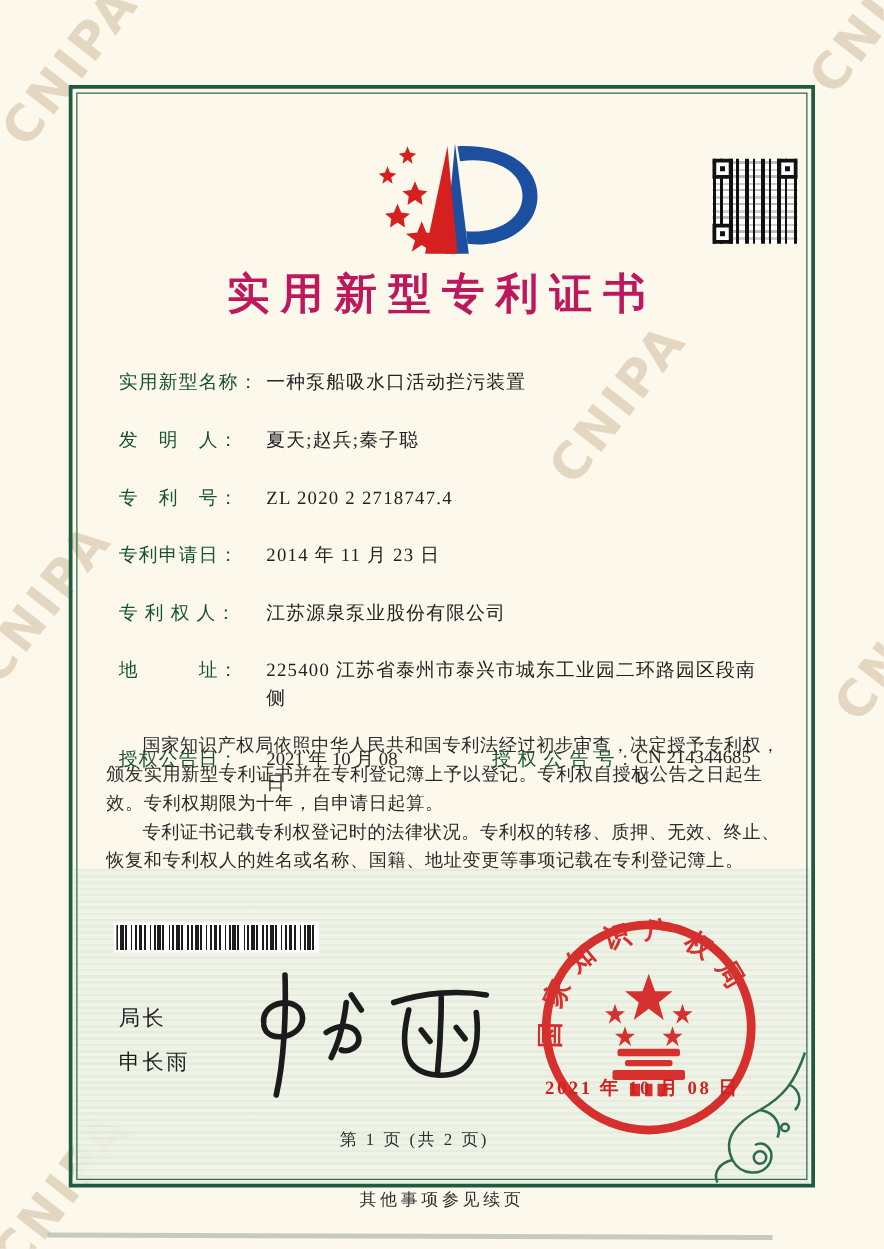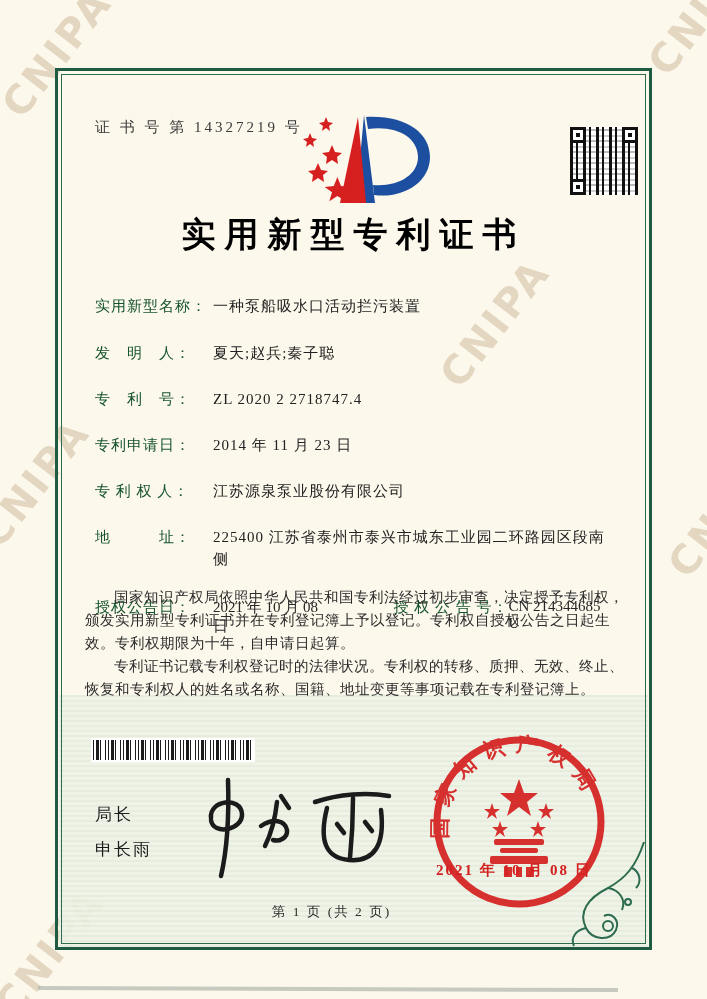--- a/index.html
+++ b/index.html
@@ -51,21 +51,21 @@
   .finder { position:absolute; width:16px; height:16px; background:#111; }
   .finder::after { content:""; position:absolute; inset:3px; background:#fff; }
   .finder::before { content:""; position:absolute; inset:6px; background:#111; z-index:1; }
   .f-tl{left:0;top:0;} .f-tr{right:0;top:0;} .f-bl{left:0;bottom:0;}
 
   
   .logo { position:absolute; left:278px; top:105px; width:170px; height:105px; }
 
   .title {
     position:absolute; left:0; right:0; top:212px; text-align:center;
-    font-size:34px; font-weight:bold; letter-spacing:9px; color:#000000;
+    font-size:34px; font-weight:bold; letter-spacing:9px; color:#be185d;
   }
 
   
   .fields { position:absolute; left:95px; top:295px; width:520px; }
   .frow { display:flex; margin-bottom:24px; font-size:15px; line-height:22px; }
   .flabel { flex:0 0 118px; white-space:nowrap; letter-spacing:1px; color:#14532d; }
   .fvalue { flex:1; letter-spacing:1px; color:#222; }
   .row-name  { margin-bottom:25px; }
   .addr .fvalue { max-width:430px; }
   .grant-row { display:flex; font-size:15px; }
@@ -126,21 +126,20 @@
   <div class="wm" style="left:-40px; top:460px;">CNIPA</div>
   <div class="wm" style="left:648px; top:490px;">CNIPA</div>
   <div class="wm" style="left:-25px; top:930px;">CNIPA</div>
 
   <div class="band"></div>
 
   <div class="frame">
     <div class="frame-inner"></div>
   </div>
 
-  <div class="cert-no">证 书 号 第 14327219 号</div>
 
   <div class="qr">
     <div class="finder f-tl"></div>
     <div class="finder f-tr"></div>
     <div class="finder f-bl"></div>
   </div>
 
   <div class="logo">
     <svg width="170" height="105" viewBox="0 0 170 105">
 
@@ -257,16 +256,17 @@
       <path d="M46,50 C58,52 64,62 60,72"></path>
       <path d="M24,90 C14,92 8,100 12,108"></path>
       <circle cx="46" cy="88" r="5"></circle>
       <circle cx="66" cy="64" r="3"></circle>
       <path d="M70,30 C78,34 80,44 74,50"></path>
     </g>
   </svg>
 
   <div class="page-info">第 1 页 (共 2 页)</div>
 
+  <div class="footer-note">其他事项参见续页</div>
 
   <div class="scan-edge"></div>
 
 </div>
 
 </body></html>

